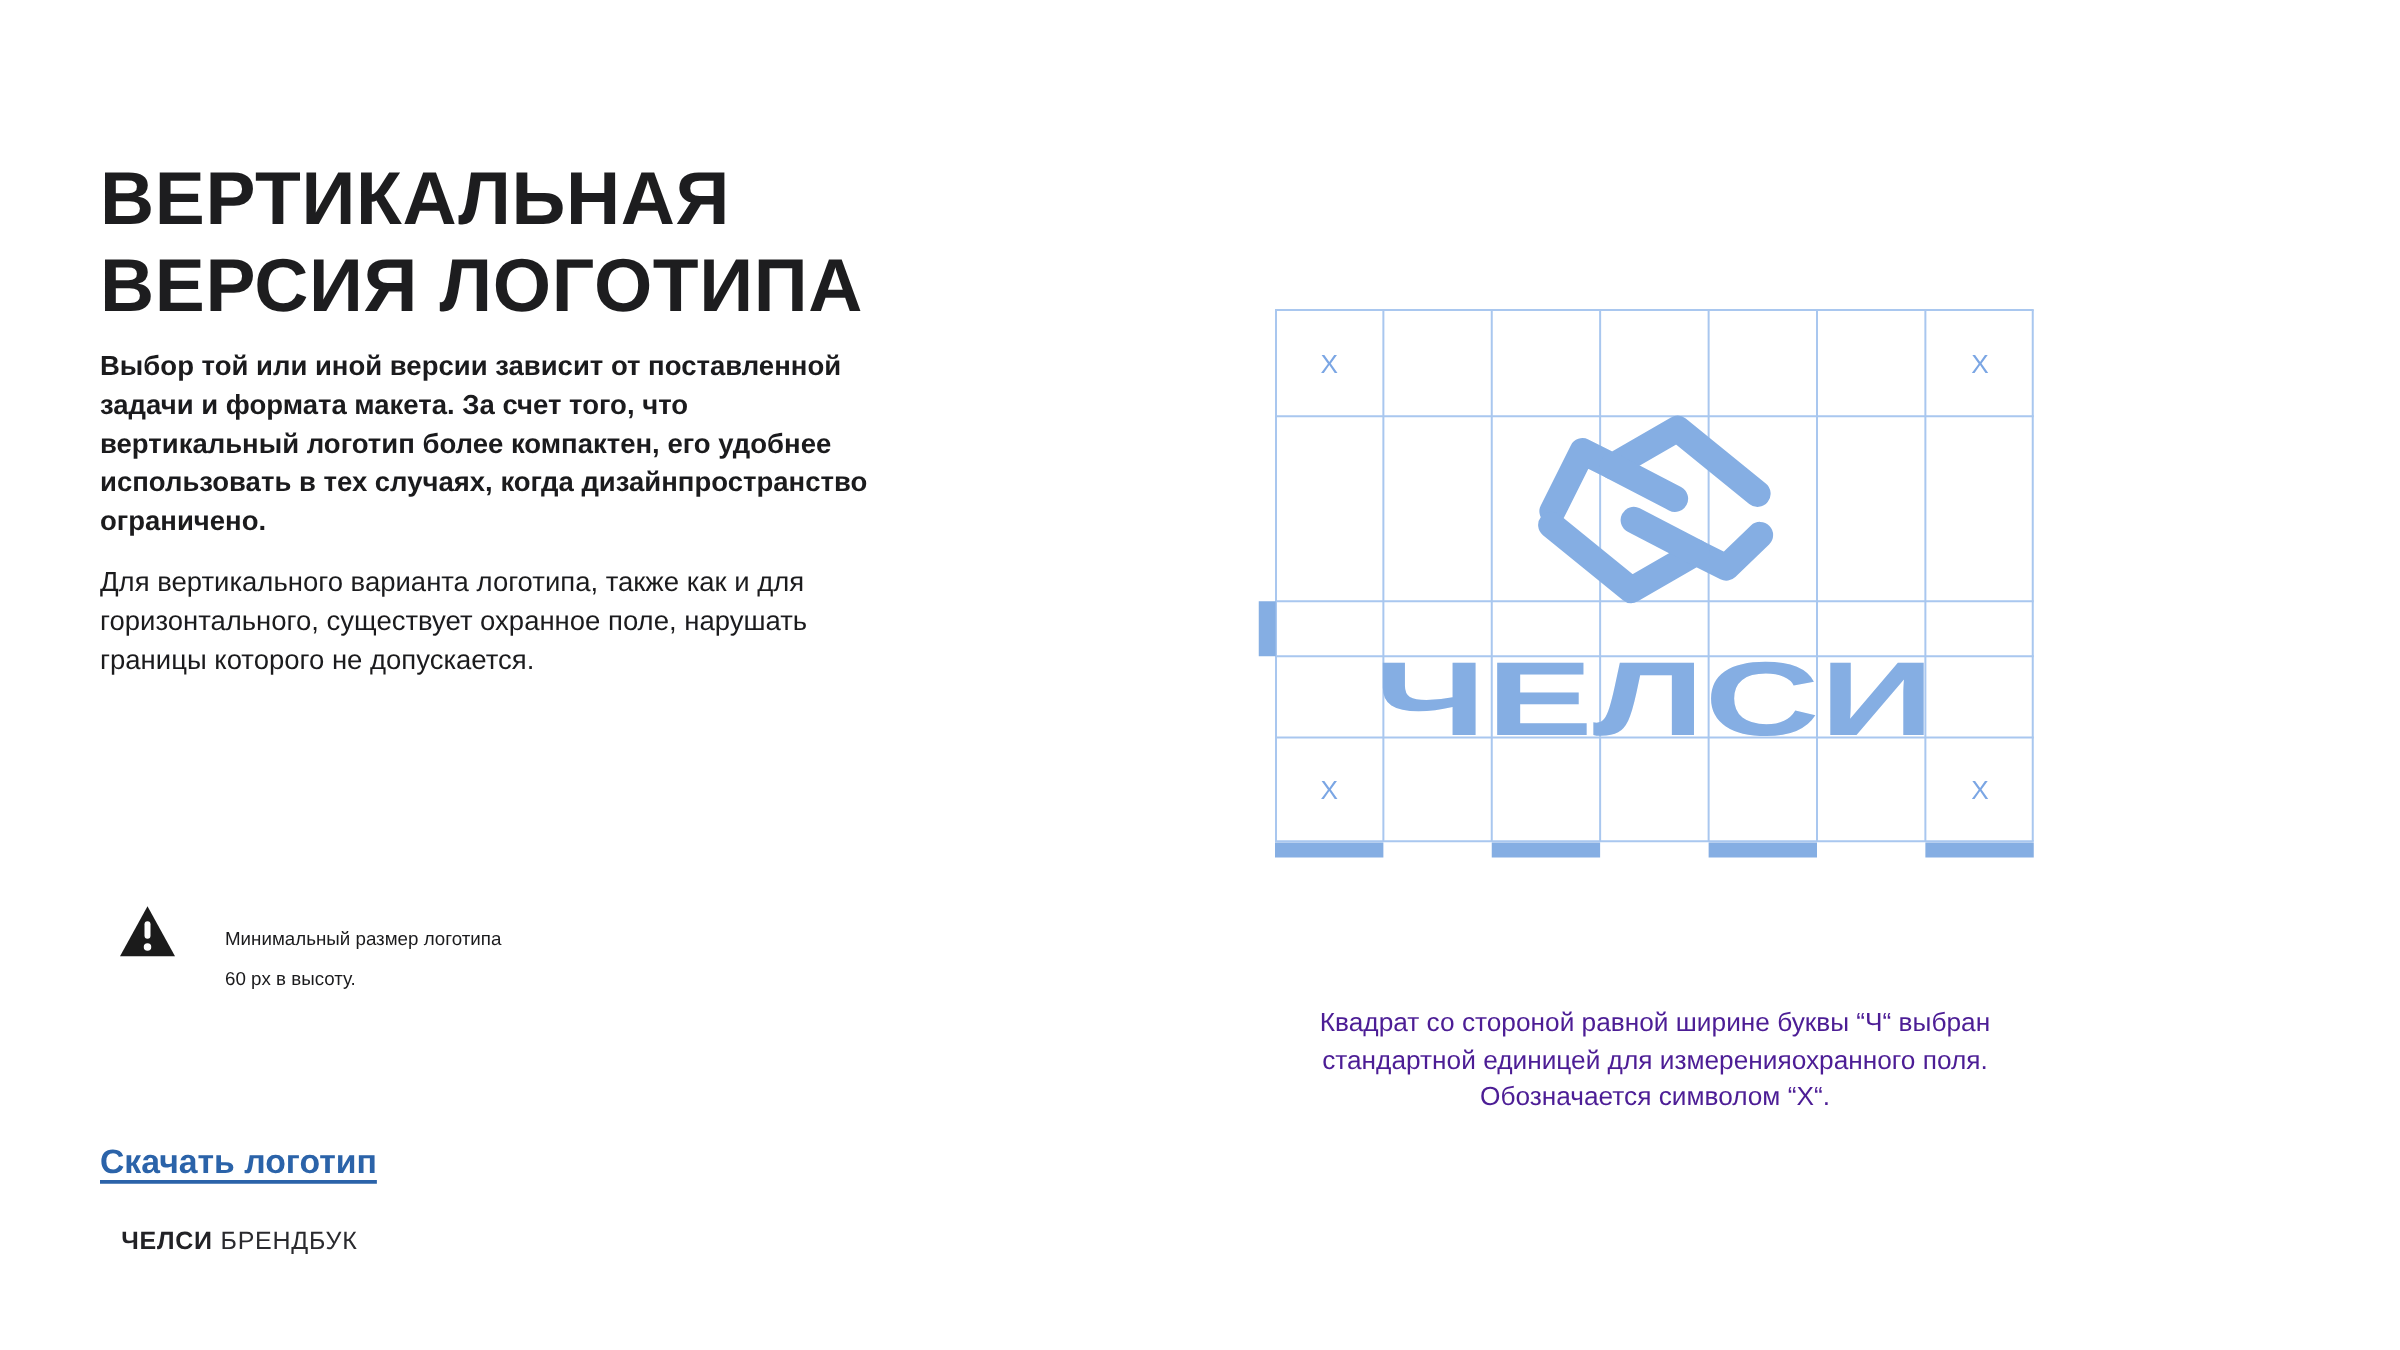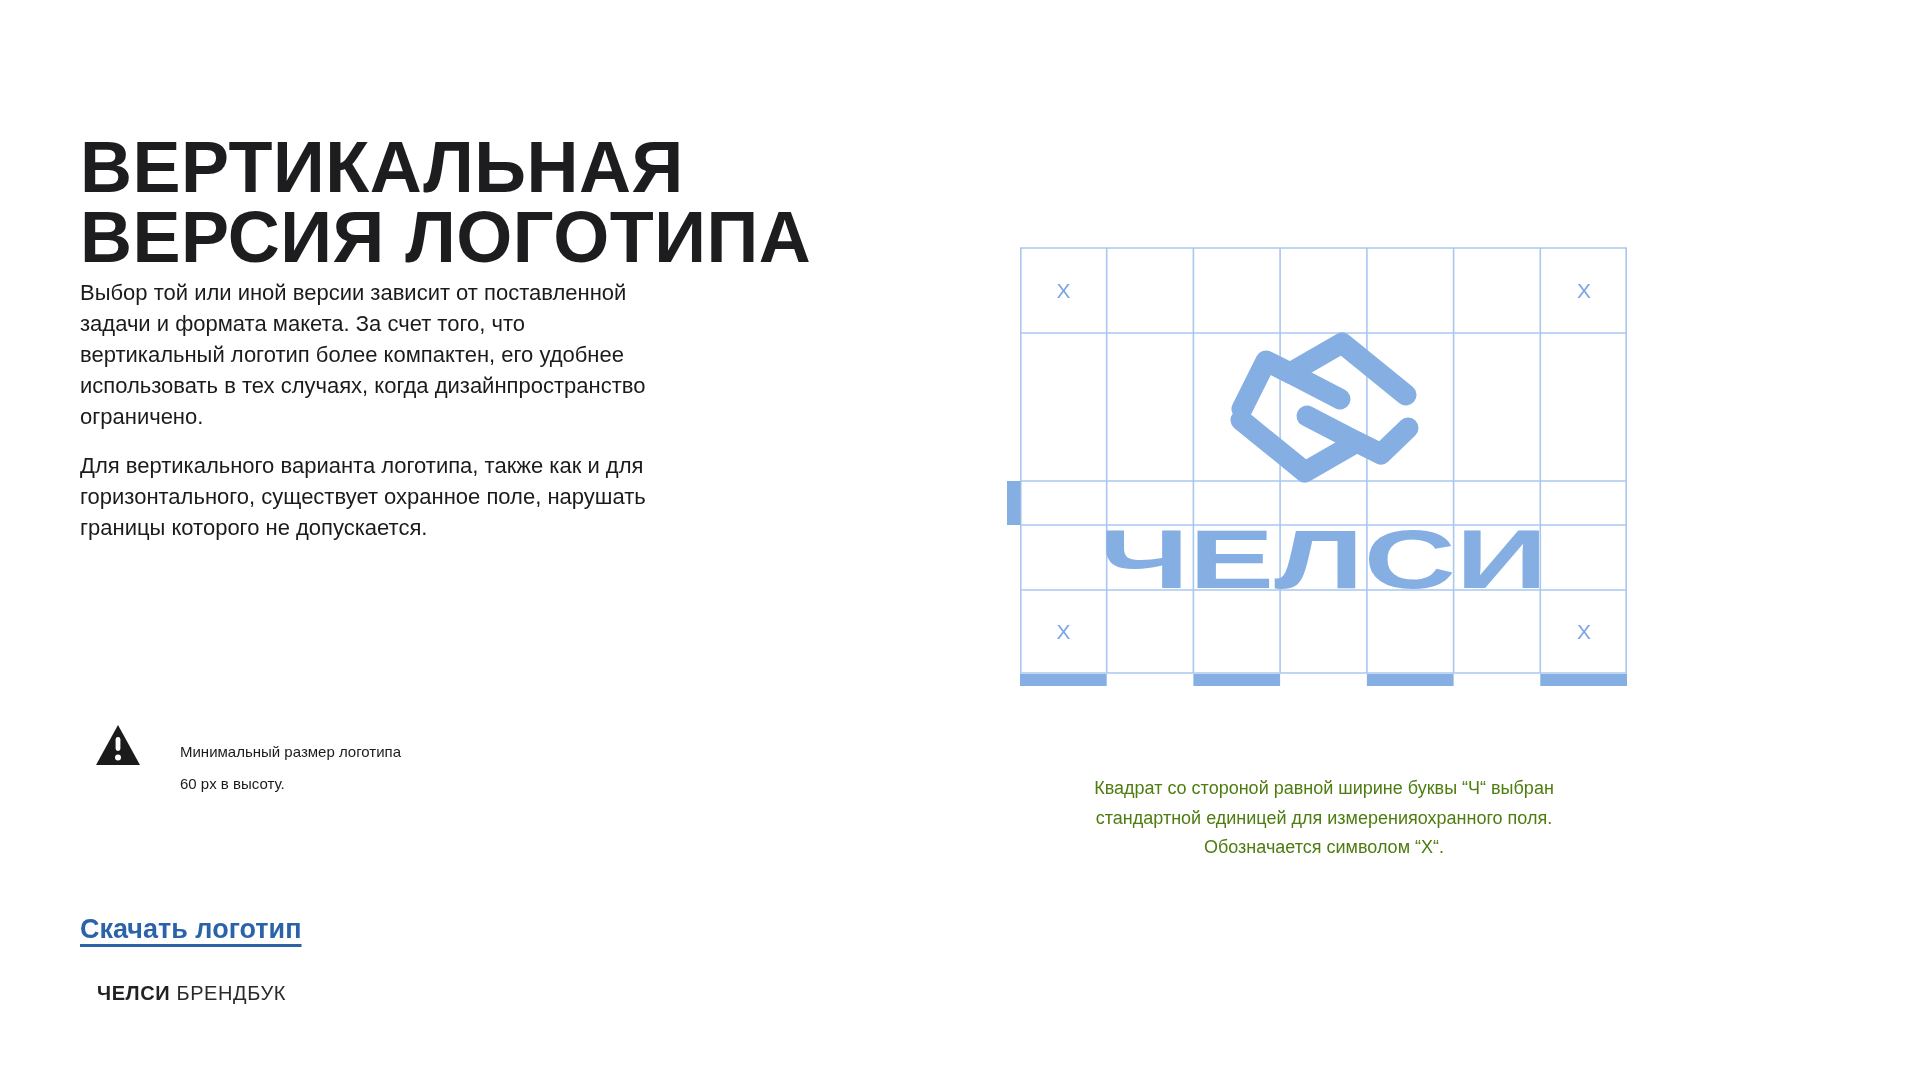--- a/index.html
+++ b/index.html
@@ -6,46 +6,46 @@
   body{
     width:1920px;height:1080px;position:relative;overflow:hidden;
     font-family:"Liberation Sans","DejaVu Sans",sans-serif;
     color:#1b1b1d;
   }
   .abs{position:absolute;}
   .pre{white-space:pre-line;}
 
   .title{
     left:80px;top:84px;
-    font-size:72px;line-height:70px;font-weight:800;
+    font-size:60px;line-height:70px;font-weight:800;
     letter-spacing:.5px;color:#1d1d1f;
   }
   .para{font-size:22px;line-height:31px;color:#1b1b1d;}
-  .para1{left:80px;top:255px;width:640px;}
+  .para1{left:80px;top:255px;width:640px;font-weight:bold;}
   .para2{left:80px;top:428px;width:640px;}
 
   .note-icon{left:95px;top:724px;width:46px;height:42px;}
   .note-text{left:180px;top:721px;font-size:15px;line-height:31.5px;color:#1b1b1d;}
 
   .download-link{
     left:80px;top:886px;
     font-size:27px;font-weight:700;color:#2b63a9;
     text-decoration:underline;text-decoration-thickness:2.5px;text-underline-offset:6px;
     cursor:pointer;
     margin-top:28px;
   }
   .footer{left:80px;top:982px;font-size:20px;letter-spacing:.6px;color:#222226;margin-left:17px;}
   .footer .brand{font-weight:700;}
   .footer .suffix{font-weight:400;color:#2a2a2e;}
 
   .grid-svg{left:1006px;top:247px;}
 
   .caption{
-    left:1014px;top:756px;width:620px;
-    font-size:18px;line-height:29.5px;text-align:center;color:#4d7c0f;
+    left:1014px;top:783px;width:620px;
+    font-size:21px;line-height:29.5px;text-align:center;color:#4c1d95;
   }
 
   .wordmark-text{
     font-family:"Liberation Sans","DejaVu Sans",sans-serif;
     font-weight:700;
   }
   .x-label-text{
     font-family:"Liberation Sans","DejaVu Sans",sans-serif;
     font-weight:400;
   }

